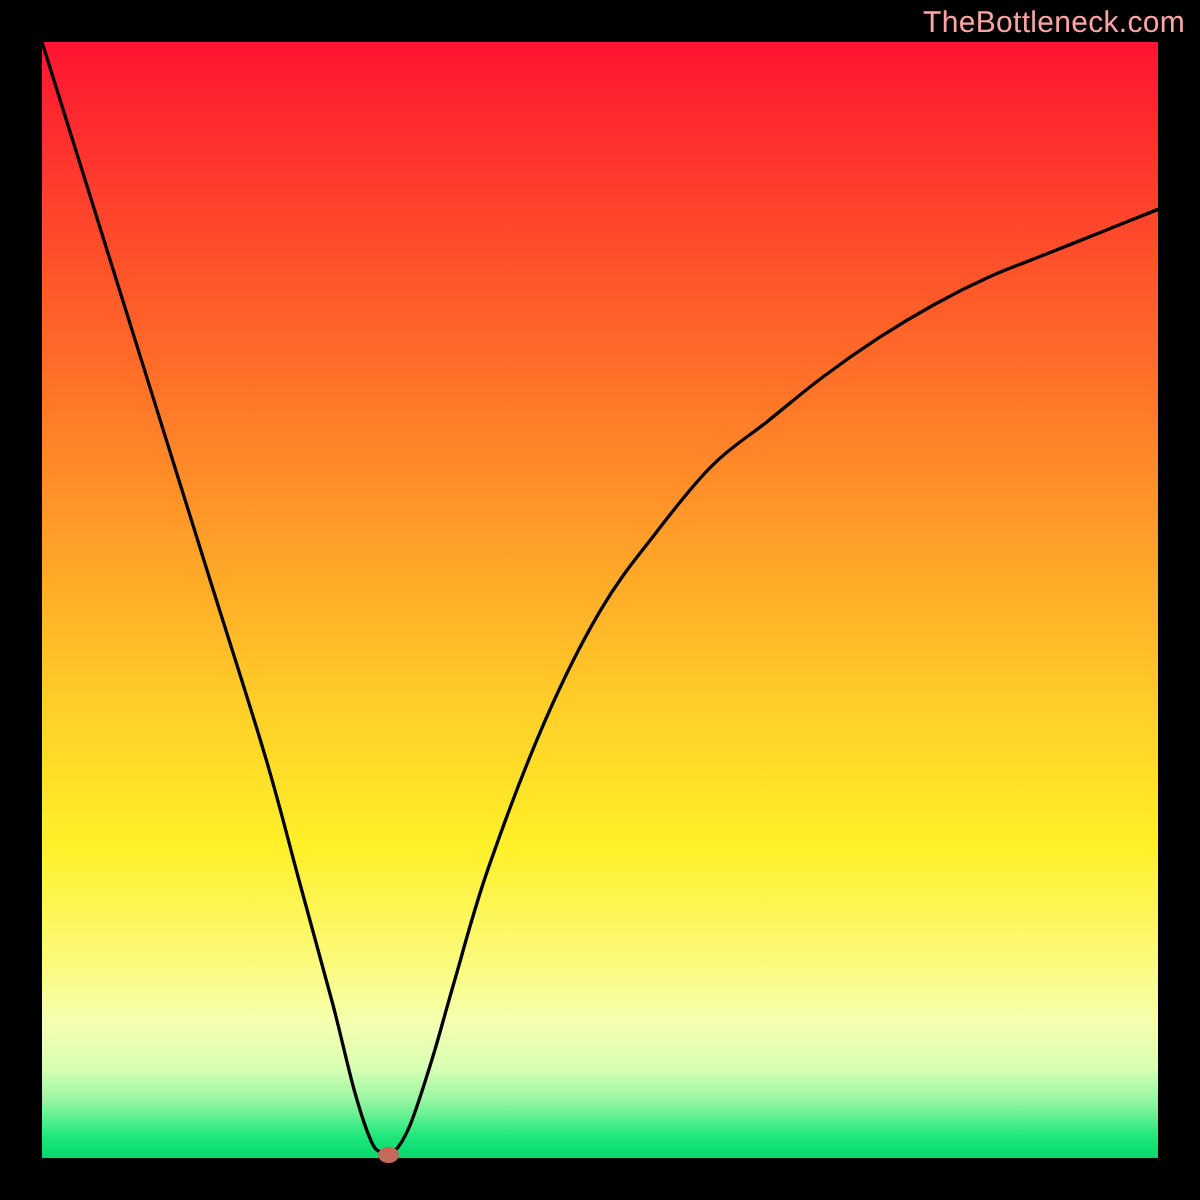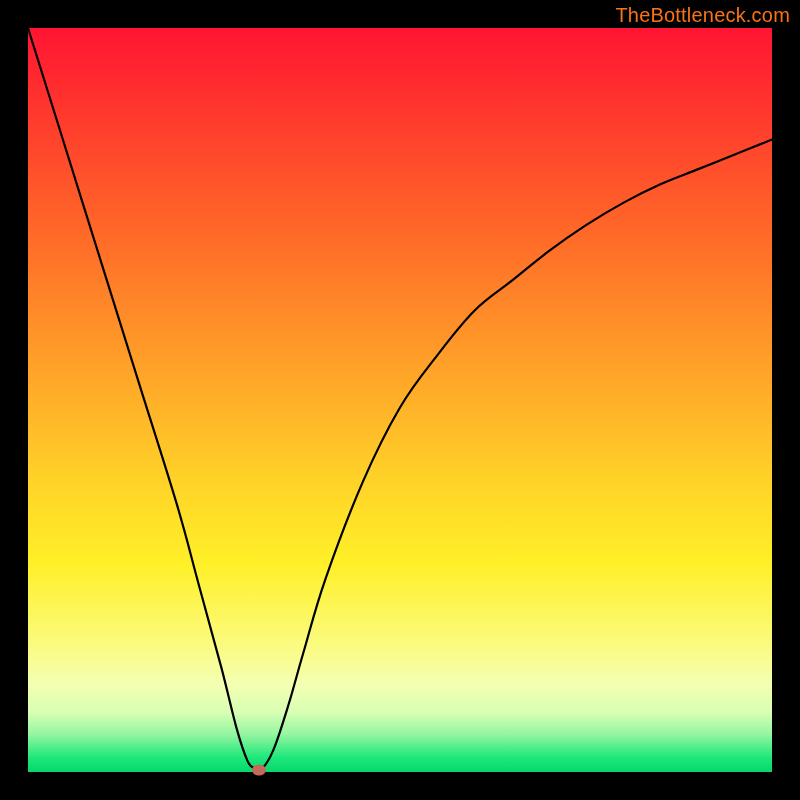--- a/index.html
+++ b/index.html
@@ -11,21 +11,21 @@
   .frame {
     position: absolute;
     top: 0; left: 0;
     width: 800px; height: 800px;
     background: #000;
   }
   .watermark {
     position: absolute;
     top: 4px;
     right: 10px;
-    color: #f97316;
+    color: #fca5a5;
     font-size: 20px;
     font-weight: 500;
     letter-spacing: 0.2px;
   }
   .plot-area {
     position: absolute;
     left: 28px;
     top: 28px;
     width: 744px;
     height: 744px;

